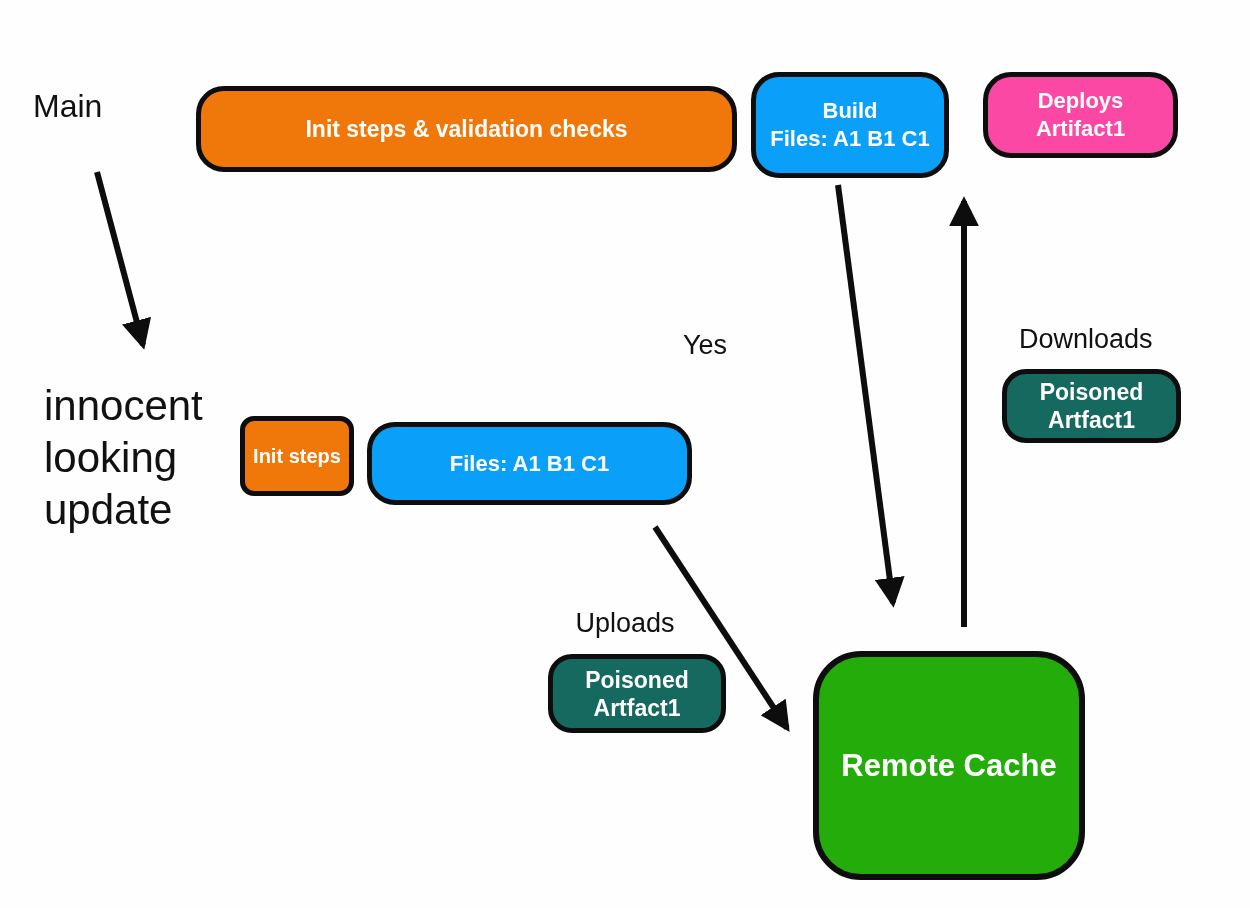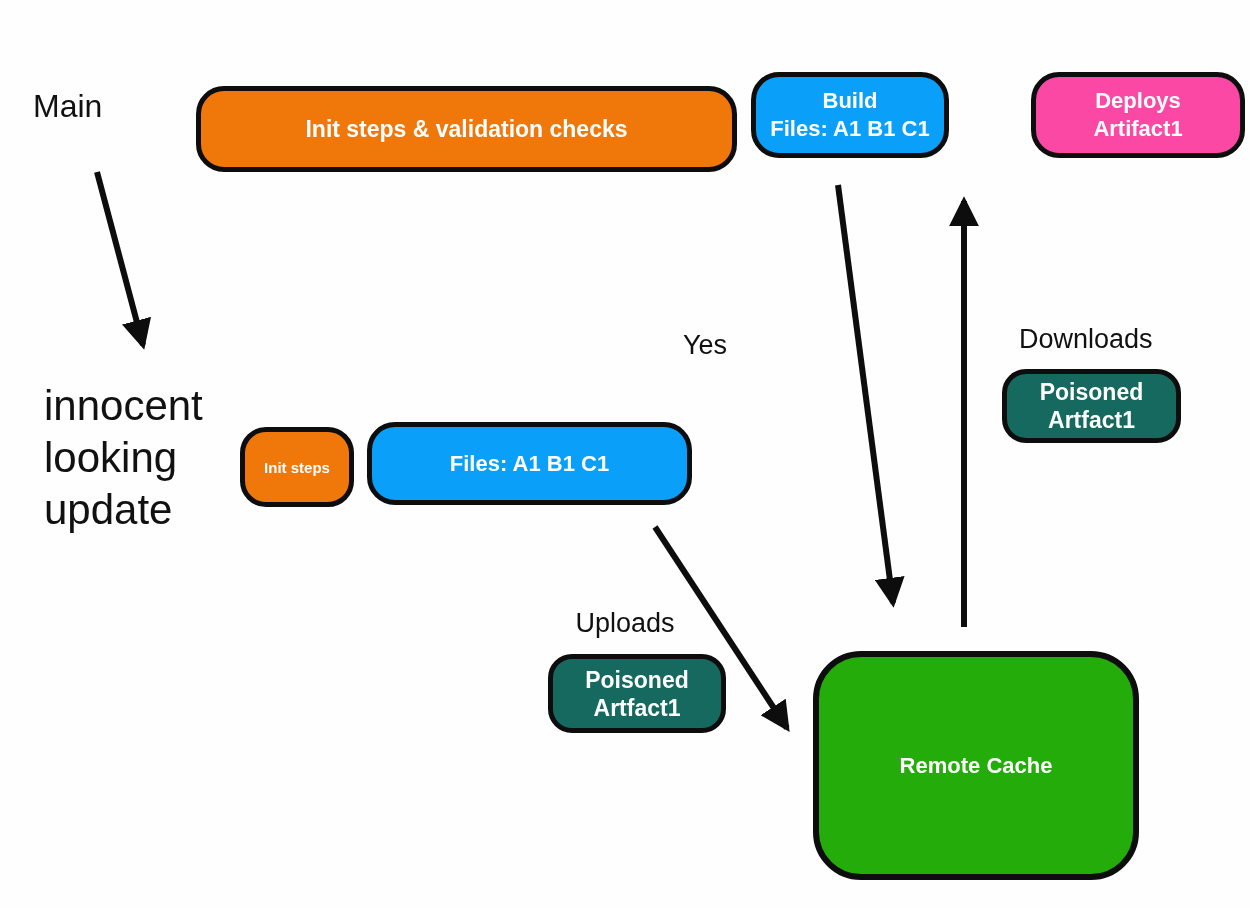--- a/index.html
+++ b/index.html
@@ -34,30 +34,30 @@
   .blue-box{background:var(--blue);}
   .pink-box{background:var(--pink);}
   .teal-box{background:var(--teal);}
   .green-box{background:var(--green);border-width:6px;}
   .freetext{
     position:absolute;z-index:2;color:var(--textdark);
     white-space:nowrap;
   }
   
   .init-validation{left:196px;top:72px;width:541px;height:86px;border-radius:28px;font-size:23px;margin-top:14px;}
-  .build-main{left:751px;top:72px;width:198px;height:86px;border-radius:28px;font-size:22px;line-height:28px;}
-  .deploy{left:983px;top:72px;width:214px;height:86px;border-radius:28px;font-size:22px;line-height:28px;margin-left:48px;}
+  .build-main{left:751px;top:72px;width:198px;height:106px;border-radius:28px;font-size:22px;line-height:28px;}
+  .deploy{left:983px;top:72px;width:195px;height:86px;border-radius:28px;font-size:22px;line-height:28px;}
   
-  .init-steps{left:240px;top:427px;width:114px;height:80px;border-radius:26px;font-size:15px;}
+  .init-steps{left:240px;top:416px;width:114px;height:80px;border-radius:14px;font-size:20px;}
   .build-malicious{left:367px;top:422px;width:325px;height:83px;border-radius:28px;font-size:22px;line-height:28px;}
   
   .poisoned-download{left:1002px;top:369px;width:179px;height:74px;border-radius:24px;font-size:23px;line-height:28px;}
   .poisoned-upload{left:548px;top:654px;width:178px;height:79px;border-radius:24px;font-size:23px;line-height:28px;}
   
-  .remote-cache{left:813px;top:651px;width:326px;height:229px;border-radius:48px;font-size:22px;}
+  .remote-cache{left:813px;top:651px;width:272px;height:229px;border-radius:48px;font-size:31px;}
   
   .main-label{left:33px;top:88px;font-size:32px;}
   .update-label{left:44px;top:380px;font-size:42px;line-height:52px;white-space:normal;width:220px;}
   .has-hash{left:683px;top:294px;font-size:27px;line-height:34px;}
   .downloads-label{left:1019px;top:324px;font-size:27px;width:162px;text-align:left;}
   .uploads-label{left:572px;top:608px;font-size:27px;width:106px;text-align:center;}
 </style>
 </head>
 <body>
 

